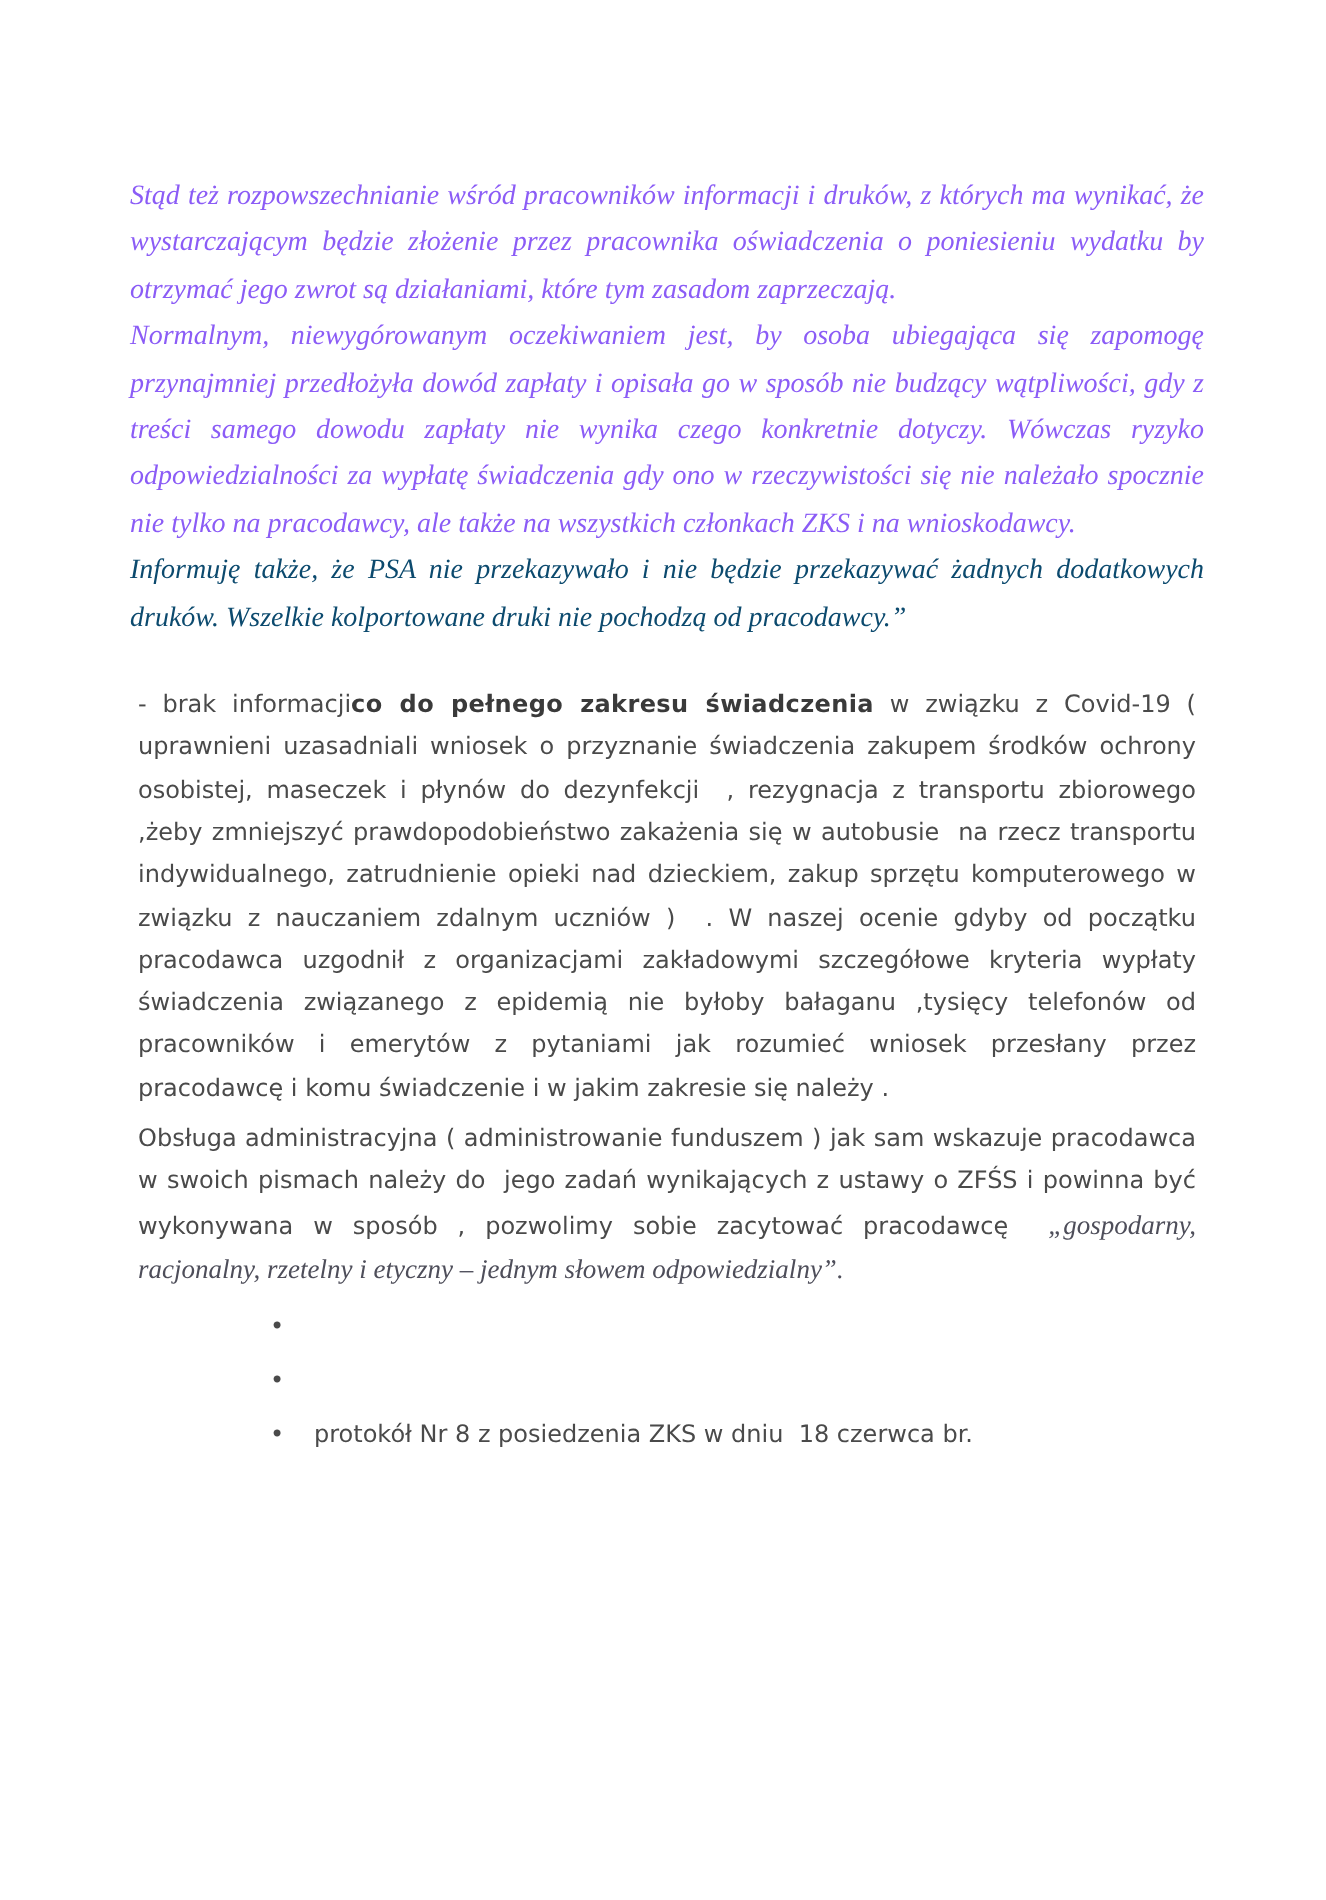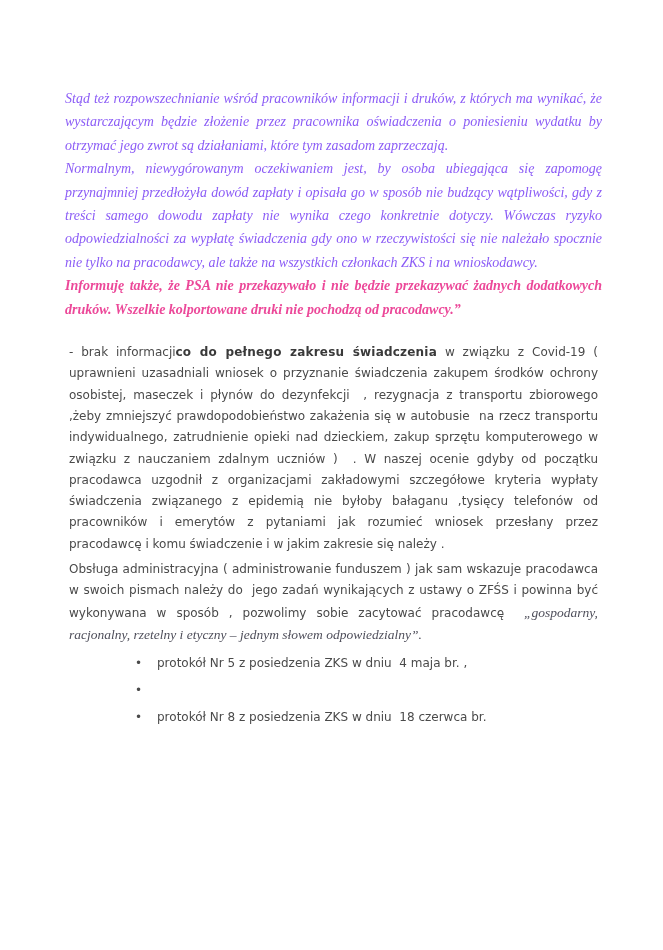--- a/index.html
+++ b/index.html
@@ -25,22 +25,22 @@
   .serif p {
     margin: 0;
     font-family: "Liberation Serif", "DejaVu Serif", serif;
     font-style: italic;
     font-size: 14px;
     line-height: 23.4px;
     color: #8b5cf6;
     text-align: justify;
   }
   .serif p.bold {
-    font-weight: bold;
-    color: #ec4899;
+    font-weight: normal;
+    color: #0c4a6e;
   }
   
   .sans {
     margin-top: 21px;
   }
   .sans p.jp {
     margin: 4px;
     font-family: "DejaVu Sans", "Liberation Sans", sans-serif;
     font-size: 12px;
     line-height: 21.3px;
@@ -96,21 +96,20 @@
     <section class="sans">
       <p class="jp"><span>- brak informacji</span><span class="b">co do pełnego zakresu świadczenia</span><span> w związku z Covid-19 ( uprawnieni uzasadniali wniosek o przyznanie świadczenia zakupem środków ochrony osobistej, maseczek i płynów do dezynfekcji  , rezygnacja z transportu zbiorowego ,żeby zmniejszyć prawdopodobieństwo zakażenia się w autobusie  na rzecz transportu indywidualnego, zatrudnienie opieki nad dzieckiem, zakup sprzętu komputerowego w związku z nauczaniem zdalnym uczniów )  . W naszej ocenie gdyby od początku pracodawca uzgodnił z organizacjami zakładowymi szczegółowe kryteria wypłaty świadczenia związanego z epidemią nie byłoby bałaganu ,tysięcy telefonów od pracowników i emerytów z pytaniami jak rozumieć wniosek przesłany przez pracodawcę i komu świadczenie i w jakim zakresie się należy .</span></p>
 
       <p class="jp"><span>Obsługa administracyjna ( administrowanie funduszem ) jak sam wskazuje pracodawca w swoich pismach należy do  jego zadań wynikających z ustawy o ZFŚS i powinna być wykonywana w sposób , pozwolimy sobie zacytować pracodawcę  </span><span class="qi">„gospodarny, racjonalny, rzetelny i etyczny – jednym słowem odpowiedzialny”.</span></p>
 
 
 
       <div class="bullets">
         <div class="bullet-row">
           <span class="dot">•</span>
-          <span>protokół Nr 5 z posiedzenia ZKS w dniu  4 maja br. ,</span>
         </div>
         <div class="bullet-row">
           <span class="dot">•</span>
         </div>
         <div class="bullet-row">
           <span class="dot">•</span>
           <span>protokół Nr 8 z posiedzenia ZKS w dniu  18 czerwca br.</span>
         </div>
       </div>
     </section>

